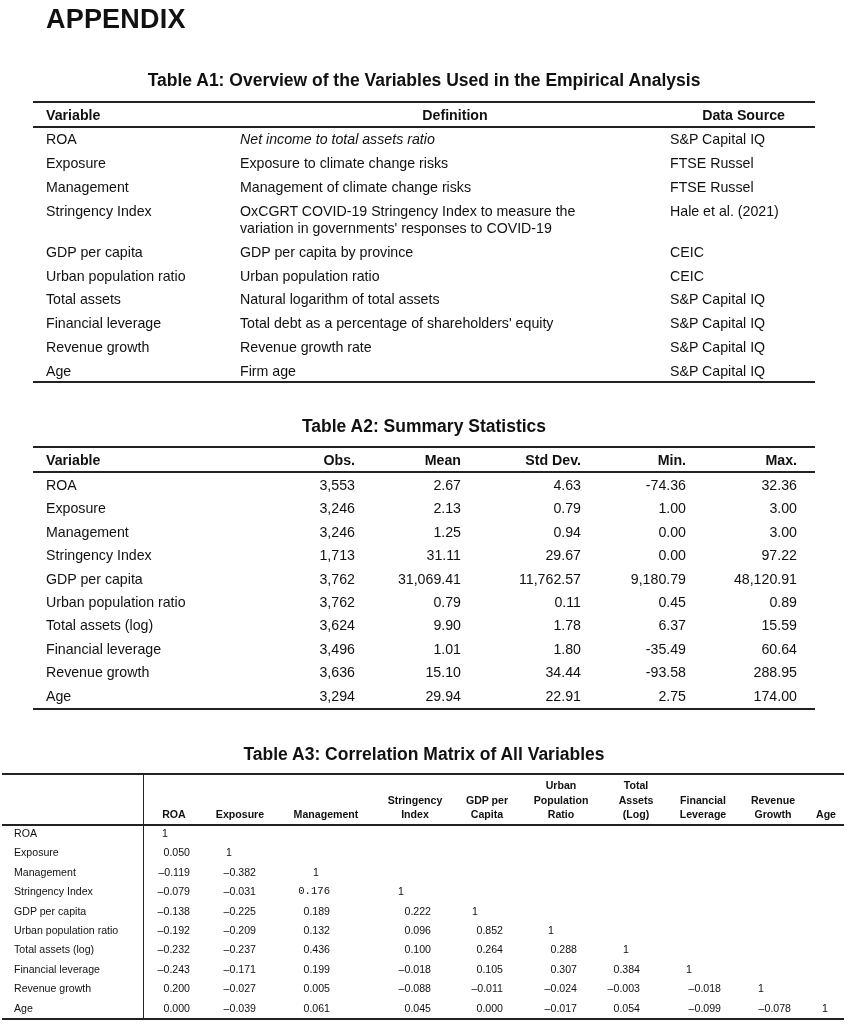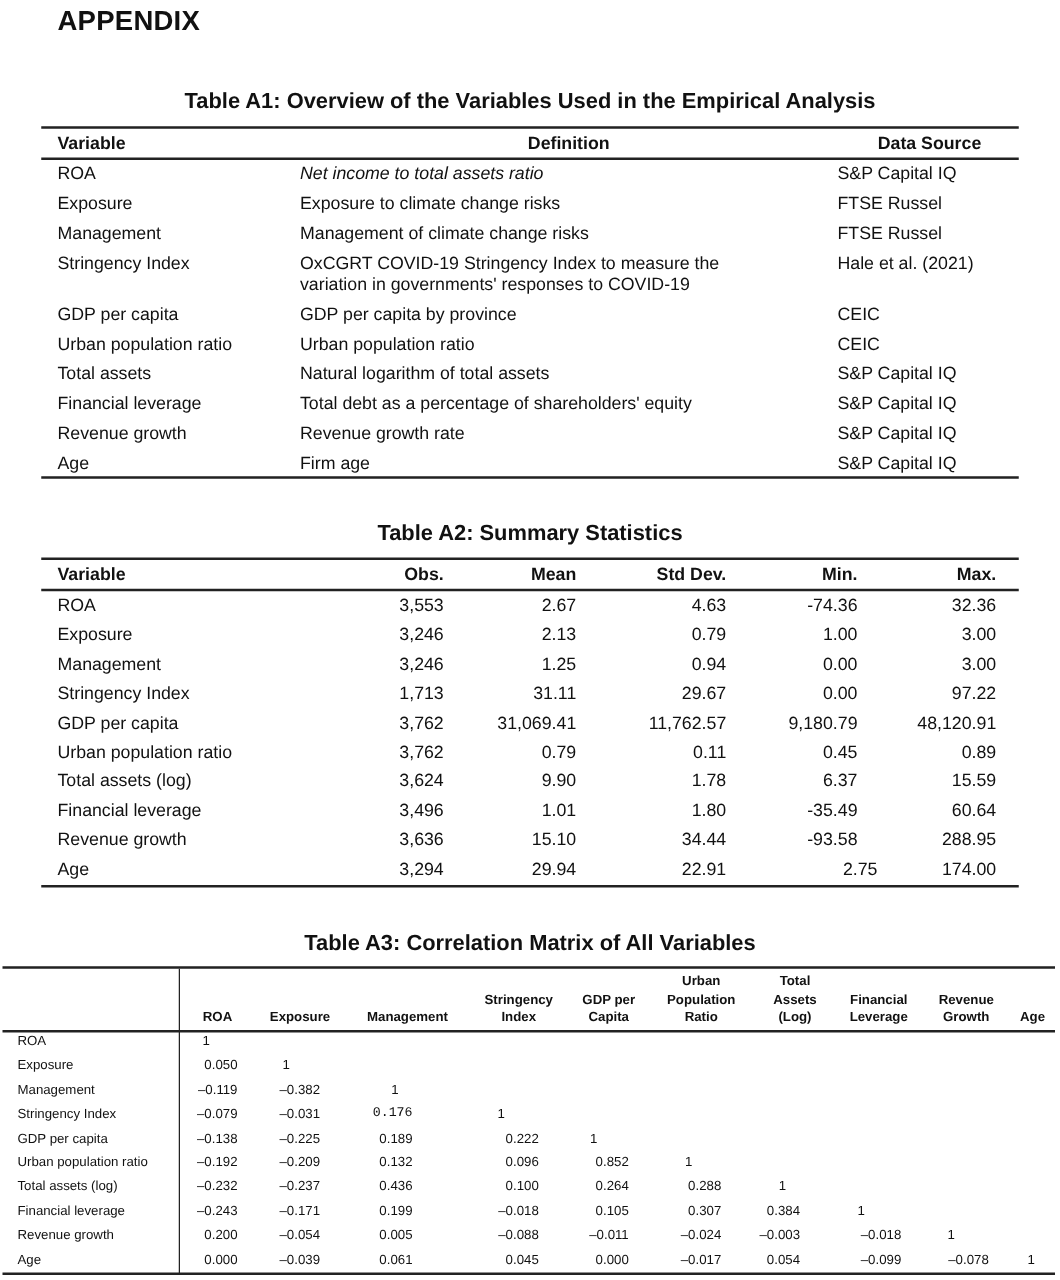--- a/index.html
+++ b/index.html
@@ -1,18 +1,18 @@
 <!DOCTYPE html>
 <html><head>
 <meta charset="utf-8">
 <style>
   html, body { margin: 0; padding: 0; background: #ffffff; }
   body { width: 848px; height: 1024px; position: relative; overflow: hidden; color: #111; font-family: "Liberation Sans", sans-serif; }
   .abs { position: absolute; }
-  #appendix-title { left: 46px; top: 4px; font-size: 22px; font-weight: bold; letter-spacing: 0.2px; }
+  #appendix-title { left: 46px; top: 4px; font-size: 27px; font-weight: bold; letter-spacing: 0.2px; }
   .tcap { position: absolute; left: 0; width: 848px; text-align: center; font-weight: bold; font-size: 17.5px; }
   .rule { position: absolute; background: #222; }
 
   
   .a1 { position: absolute; left: 46px; font-size: 14.2px; line-height: 17px; }
   .a1-def { left: 240px; width: 430px; }
   .a1-src { left: 670px; }
   .bold { font-weight: bold; }
 
   
@@ -134,21 +134,21 @@
     <div class="a2" style="left:46px; top:664.2px;">Revenue growth</div>
     <div class="a2 num" style="left:245px; width:110px; top:664.2px;">3,636</div>
     <div class="a2 num" style="left:351px; width:110px; top:664.2px;">15.10</div>
     <div class="a2 num" style="left:471px; width:110px; top:664.2px;">34.44</div>
     <div class="a2 num" style="left:576px; width:110px; top:664.2px;">-93.58</div>
     <div class="a2 num" style="left:687px; width:110px; top:664.2px;">288.95</div>
     <div class="a2" style="left:46px; top:687.6px;">Age</div>
     <div class="a2 num" style="left:245px; width:110px; top:687.6px;">3,294</div>
     <div class="a2 num" style="left:351px; width:110px; top:687.6px;">29.94</div>
     <div class="a2 num" style="left:471px; width:110px; top:687.6px;">22.91</div>
-    <div class="a2 num" style="left:576px; width:110px; top:687.6px;padding-left:16px;">2.75</div>
+    <div class="a2 num" style="left:576px; width:110px; top:687.6px;">2.75</div>
     <div class="a2 num" style="left:687px; width:110px; top:687.6px;">174.00</div>
   </div>
 <div class="rule" style="left:33px; top:708px; width:782px; height:2px;"></div>
 
 <div class="tcap" style="top:744px;">Table A3: Correlation Matrix of All Variables</div>
 <div class="rule" style="left:2px; top:773px; width:842px; height:2px;"></div>
 <div class="rule" style="left:143px; top:775px; width:1.2px; height:244px;"></div>
 <div id="a3-header">
     <div class="a3h" style="left:124px; width:100px; top:808px;">ROA</div>
     <div class="a3h" style="left:190px; width:100px; top:808px;">Exposure</div>
@@ -210,21 +210,21 @@
     <div class="a3 num" style="left:130px; width:60px; top:962.8px;">–0.243</div>
     <div class="a3 num" style="left:196px; width:60px; top:962.8px;">–0.171</div>
     <div class="a3 num" style="left:270px; width:60px; top:962.8px;">0.199</div>
     <div class="a3 num" style="left:371px; width:60px; top:962.8px;">–0.018</div>
     <div class="a3 num" style="left:443px; width:60px; top:962.8px;">0.105</div>
     <div class="a3 num" style="left:517px; width:60px; top:962.8px;">0.307</div>
     <div class="a3 num" style="left:580px; width:60px; top:962.8px;">0.384</div>
     <div class="a3" style="left:686px; top:962.8px;">1</div>
     <div class="a3" style="left:14px; top:982.2px;">Revenue growth</div>
     <div class="a3 num" style="left:130px; width:60px; top:982.2px;">0.200</div>
-    <div class="a3 num" style="left:196px; width:60px; top:982.2px;">–0.054</div>
+    <div class="a3 num" style="left:196px; width:60px; top:982.2px;">–0.027</div>
     <div class="a3 num" style="left:270px; width:60px; top:982.2px;">0.005</div>
     <div class="a3 num" style="left:371px; width:60px; top:982.2px;">–0.088</div>
     <div class="a3 num" style="left:443px; width:60px; top:982.2px;">–0.011</div>
     <div class="a3 num" style="left:517px; width:60px; top:982.2px;">–0.024</div>
     <div class="a3 num" style="left:580px; width:60px; top:982.2px;">–0.003</div>
     <div class="a3 num" style="left:661px; width:60px; top:982.2px;">–0.018</div>
     <div class="a3" style="left:758px; top:982.2px;">1</div>
     <div class="a3" style="left:14px; top:1001.6px;">Age</div>
     <div class="a3 num" style="left:130px; width:60px; top:1001.6px;">0.000</div>
     <div class="a3 num" style="left:196px; width:60px; top:1001.6px;">–0.039</div>

